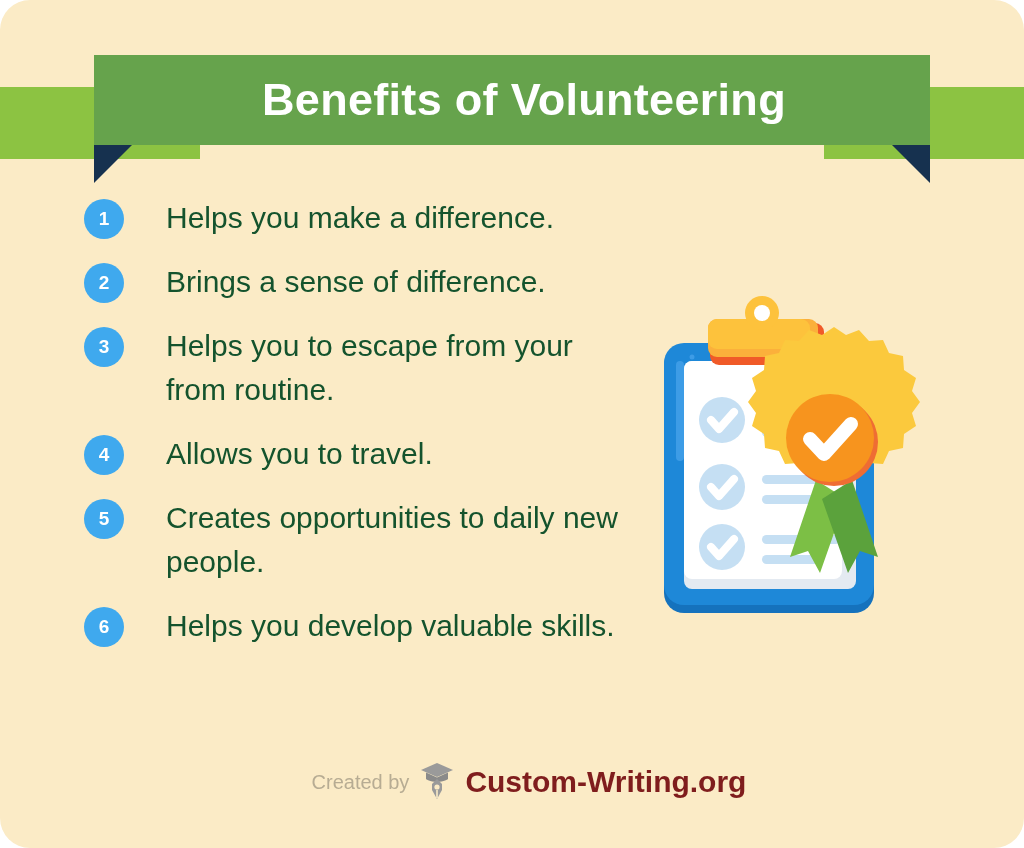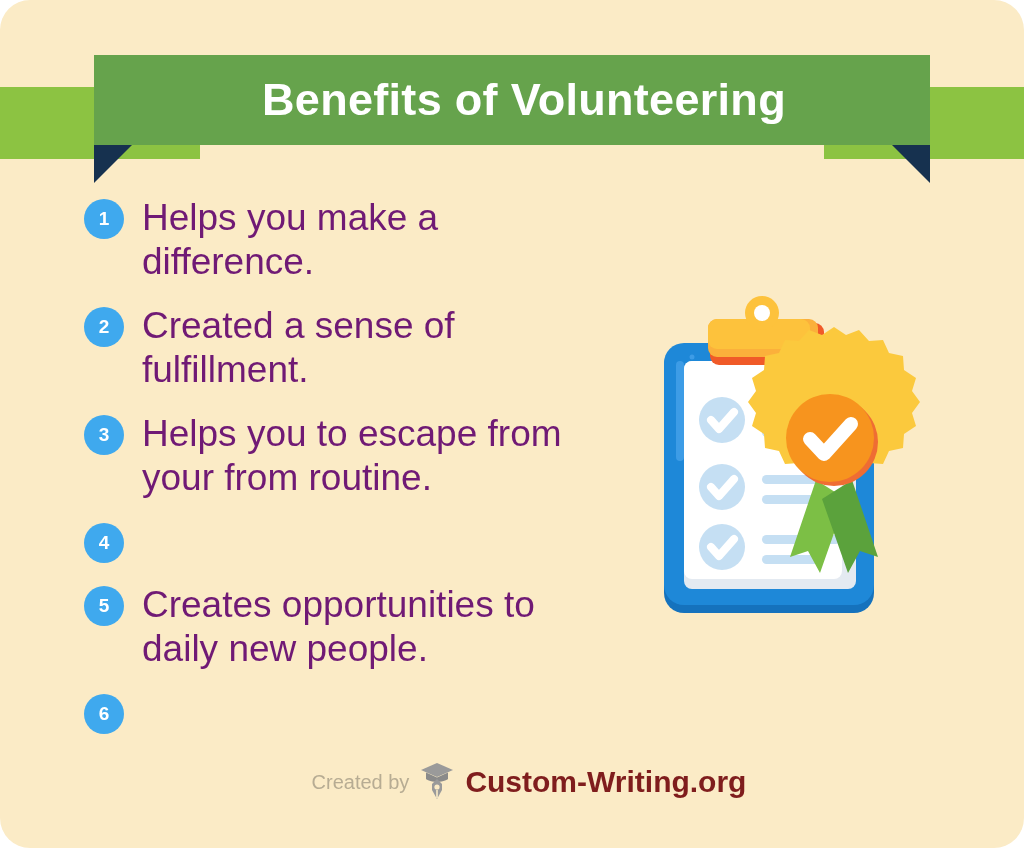--- a/index.html
+++ b/index.html
@@ -99,23 +99,23 @@
     background: #3fa9ee;
     color: #ffffff;
     font-size: 19px;
     font-weight: bold;
     display: flex;
     align-items: center;
     justify-content: center;
     margin-top: 3px;
   }
   .benefit-text {
-    margin-left: 18px;
-    color: #701a75;
-    font-size: 37px;
+    margin-left: 42px;
+    color: #14532d;
+    font-size: 30px;
     line-height: 44px;
     max-width: 470px;
   }
 
   
   #illustration {
     position: absolute;
     left: 640px;
     top: 295px;
     width: 300px;
@@ -160,39 +160,41 @@
 
   <div id="benefits-list">
 
     <div class="benefit-item">
       <div class="benefit-number">1</div>
       <div class="benefit-text">Helps you make a difference.</div>
     </div>
 
     <div class="benefit-item">
       <div class="benefit-number">2</div>
-      <div class="benefit-text">Created a sense of fulfillment.</div>
+      <div class="benefit-text">Brings a sense of difference.</div>
     </div>
 
     <div class="benefit-item">
       <div class="benefit-number">3</div>
       <div class="benefit-text">Helps you to escape from your from routine.</div>
     </div>
 
     <div class="benefit-item">
       <div class="benefit-number">4</div>
+      <div class="benefit-text">Allows you to travel.</div>
     </div>
 
     <div class="benefit-item">
       <div class="benefit-number">5</div>
       <div class="benefit-text">Creates opportunities to daily new people.</div>
     </div>
 
     <div class="benefit-item">
       <div class="benefit-number">6</div>
+      <div class="benefit-text">Helps you develop valuable skills.</div>
     </div>
 
   </div>
 
   <div id="illustration">
     <svg width="300" height="340" viewBox="0 0 300 340" xmlns="http://www.w3.org/2000/svg">
 
       <rect x="24" y="50" width="210" height="268" rx="20" fill="#1572bd"></rect>
 
       <rect x="24" y="48" width="210" height="262" rx="20" fill="#1e88d8"></rect>

